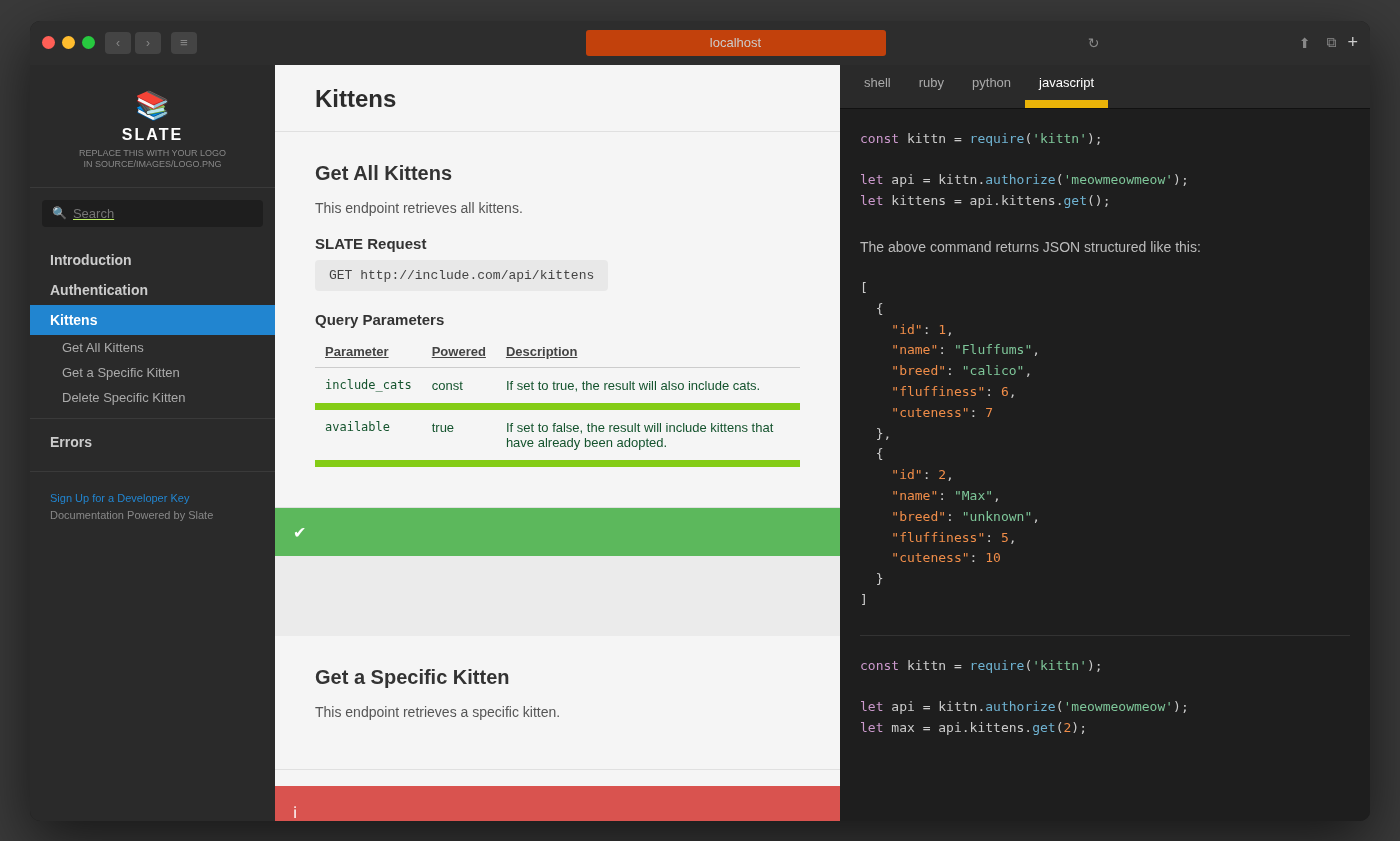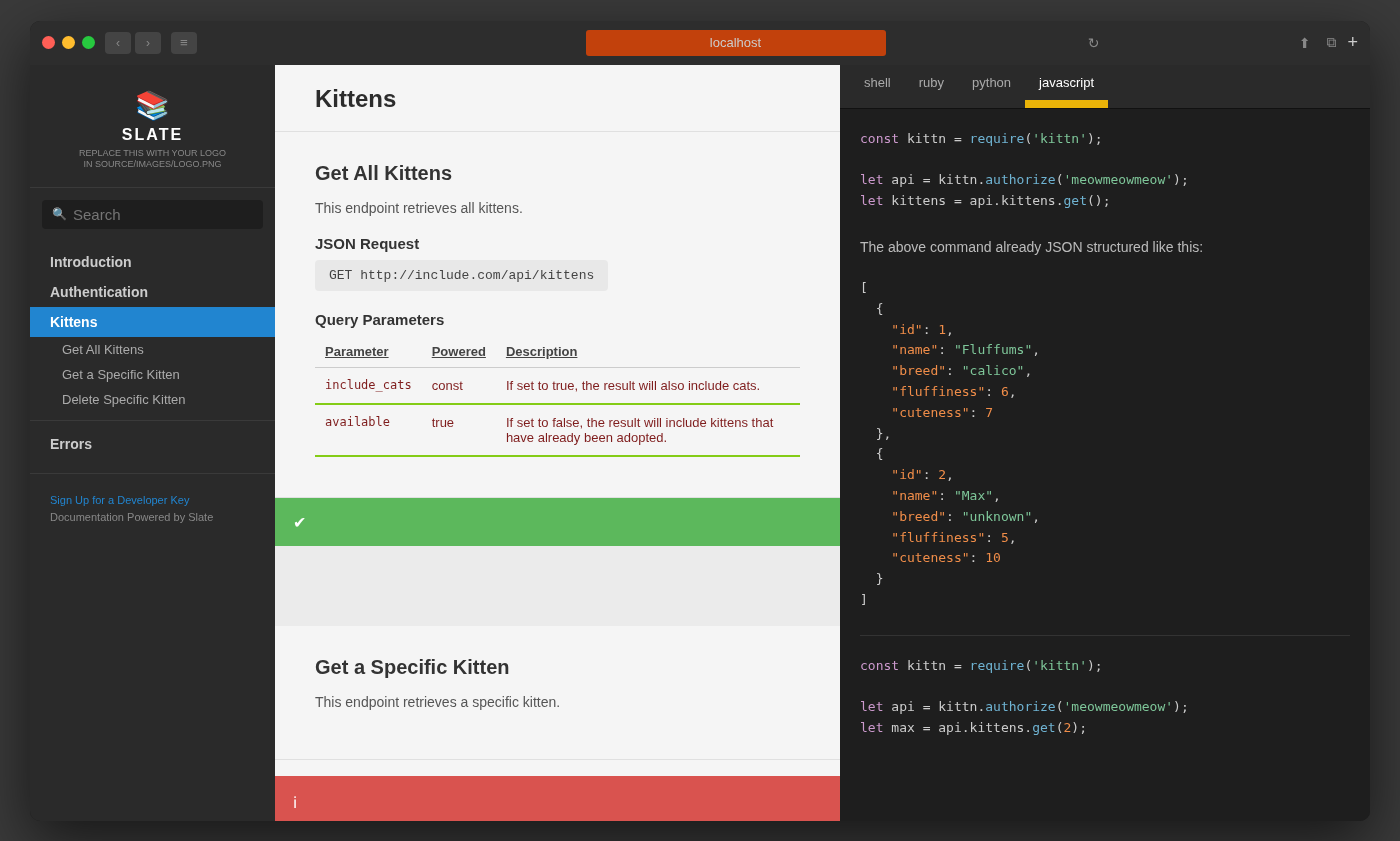--- a/index.html
+++ b/index.html
@@ -160,23 +160,24 @@
       gap: 6px;
     }
     .search-icon-s {
       color: #666;
       font-size: 12px;
     }
     .search-input {
       background: none;
       border: none;
       outline: none;
-      color: #737373;
-      font-size: 15px;
+      color: #bef264;
+      font-size: 13px;
       width: 100%;
+      text-decoration: underline;
     }
     .nav-section {
       padding: 6px 0;
     }
     .nav-item {
       padding: 7px 20px;
       font-size: 14px;
       cursor: pointer;
       color: #ccc;
     }
@@ -265,22 +266,22 @@
       text-align: left;
       padding: 8px 10px;
       color: #444;
       font-weight: bold;
       border-bottom: 1px solid #ccc;
       font-size: 13px;
       text-decoration: underline;
     }
     .params-table td {
       padding: 10px 10px;
-      color: #7f1d1d;
-      border-bottom: 2px solid #84cc16;
+      color: #14532d;
+      border-bottom: 7px solid #84cc16;
       vertical-align: top;
     }
     .params-table td:first-child {
       font-family: monospace;
       font-size: 12px;
     }
     .notice-green {
       background: #5cb85c;
       color: #fff;
       padding: 14px 18px;
@@ -429,21 +430,21 @@
 
       <div class="doc-panel">
 
         <div class="doc-section" style="padding-bottom: 10px; padding-top: 20px;">
           <h1>Kittens</h1>
         </div>
 
         <div class="doc-section">
           <h2>Get All Kittens</h2>
           <p class="doc-text">This endpoint retrieves all kittens.</p>
-          <h3>JSON Request</h3>
+          <h3>SLATE Request</h3>
           <div class="http-request">GET http://include.com/api/kittens</div>
           <h3>Query Parameters</h3>
           <table class="params-table">
             <thead>
               <tr>
                 <th>Parameter</th>
                 <th>Powered</th>
                 <th>Description</th>
               </tr>
             </thead>
@@ -489,21 +490,21 @@
 
         <div class="code-content">
 
           <div class="code-block">
             <pre><span class="kw">const</span> <span class="plain">kittn</span> <span class="plain">=</span> <span class="fn">require</span><span class="plain">(</span><span class="str">'kittn'</span><span class="plain">);</span>
 
 <span class="kw">let</span> <span class="plain">api</span> <span class="plain">=</span> <span class="plain">kittn.</span><span class="fn">authorize</span><span class="plain">(</span><span class="str">'meowmeowmeow'</span><span class="plain">);</span>
 <span class="kw">let</span> <span class="plain">kittens</span> <span class="plain">=</span> <span class="plain">api.kittens.</span><span class="fn">get</span><span class="plain">();</span></pre>
           </div>
 
-          <p class="desc-text">The above command already JSON structured like this:</p>
+          <p class="desc-text">The above command returns JSON structured like this:</p>
 
           <div class="code-block">
             <pre><span class="bracket">[</span>
   <span class="bracket">{</span>
     <span class="key">"id"</span><span class="plain">:</span> <span class="num">1</span><span class="plain">,</span>
     <span class="key">"name"</span><span class="plain">:</span> <span class="str">"Fluffums"</span><span class="plain">,</span>
     <span class="key">"breed"</span><span class="plain">:</span> <span class="str">"calico"</span><span class="plain">,</span>
     <span class="key">"fluffiness"</span><span class="plain">:</span> <span class="num">6</span><span class="plain">,</span>
     <span class="key">"cuteness"</span><span class="plain">:</span> <span class="num">7</span>
   <span class="bracket">},</span>

